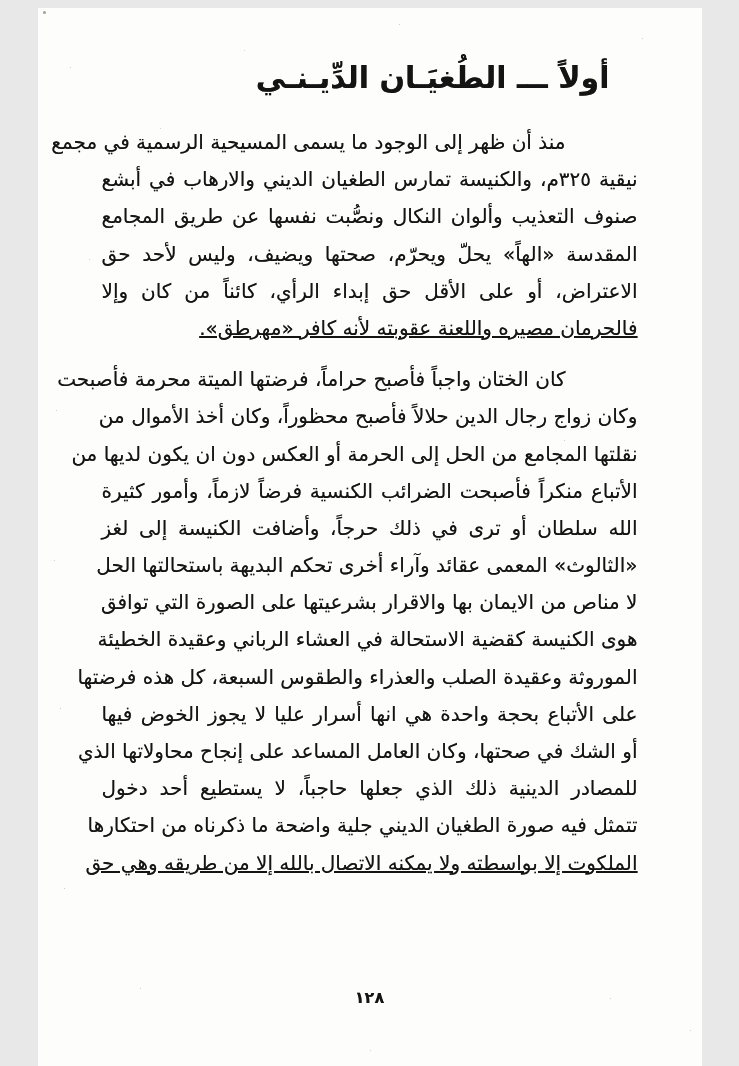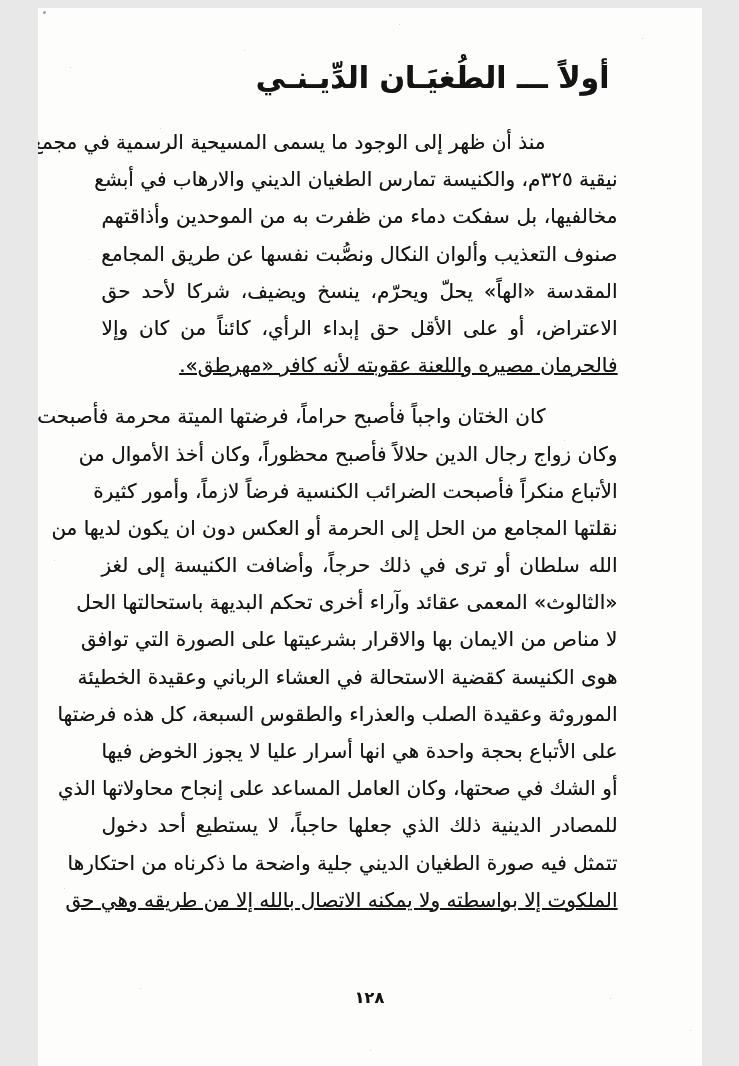--- a/index.html
+++ b/index.html
@@ -24,21 +24,21 @@
     right: 92px;
     font-size: 30px;
     font-weight: bold;
     letter-spacing: 0.5px;
     white-space: nowrap;
     text-shadow: 0 0 0.5px rgba(0,0,0,0.55);
   }
   .body {
     position: absolute;
     top: 116px;
-    right: 84px;
+    right: 64px;
     left: 64px;
   }
   .para { margin: 0; }
   .para + .para { margin-top: 14px; }
   .line {
     line-height: 37.2px;
     height: 37.2px;
     font-size: 20px;
     text-align: justify;
     text-align-last: justify;
@@ -94,31 +94,30 @@
 
 <div class="page">
   <div class="noise"></div>
 
   <div class="title">أولاً ـــ الطُغيَـان الدِّيـنـي</div>
 
   <div class="body">
       <div class="para">
         <div class="line first">منذ أن ظهر إلى الوجود ما يسمى المسيحية الرسمية في مجمع</div>
         <div class="line">نيقية ٣٢٥م، والكنيسة تمارس الطغيان الديني والارهاب في أبشع</div>
-        <div class="line">مخالفيها، بل سفكت دماء من ظفرت به من الموحدين وأذاقتهم</div>
         <div class="line">صنوف التعذيب وألوان النكال ونصُّبت نفسها عن طريق المجامع</div>
-        <div class="line">المقدسة «الهاً» يحلّ ويحرّم، ينسخ ويضيف، شركا لأحد حق</div>
+        <div class="line">المقدسة «الهاً» يحلّ ويحرّم، صحتها ويضيف، وليس لأحد حق</div>
         <div class="line">الاعتراض، أو على الأقل حق إبداء الرأي، كائناً من كان وإلا</div>
         <div class="line last">فالحرمان مصيره واللعنة عقوبته لأنه كافر «مهرطق».</div>
       </div>
       <div class="para">
         <div class="line first">كان الختان واجباً فأصبح حراماً، فرضتها الميتة محرمة فأصبحت</div>
         <div class="line">وكان زواج رجال الدين حلالاً فأصبح محظوراً، وكان أخذ الأموال من</div>
+        <div class="line">نقلتها المجامع من الحل إلى الحرمة أو العكس دون ان يكون لديها من</div>
         <div class="line">الأتباع منكراً فأصبحت الضرائب الكنسية فرضاً لازماً، وأمور كثيرة</div>
-        <div class="line">نقلتها المجامع من الحل إلى الحرمة أو العكس دون ان يكون لديها من</div>
         <div class="line">الله سلطان أو ترى في ذلك حرجاً، وأضافت الكنيسة إلى لغز</div>
         <div class="line">«الثالوث» المعمى عقائد وآراء أخرى تحكم البديهة باستحالتها الحل</div>
         <div class="line">لا مناص من الايمان بها والاقرار بشرعيتها على الصورة التي توافق</div>
         <div class="line">هوى الكنيسة كقضية الاستحالة في العشاء الرباني وعقيدة الخطيئة</div>
         <div class="line">الموروثة وعقيدة الصلب والعذراء والطقوس السبعة، كل هذه فرضتها</div>
         <div class="line">على الأتباع بحجة واحدة هي انها أسرار عليا لا يجوز الخوض فيها</div>
         <div class="line">أو الشك في صحتها، وكان العامل المساعد على إنجاح محاولاتها الذي</div>
         <div class="line">للمصادر الدينية ذلك الذي جعلها حاجباً، لا يستطيع أحد دخول</div>
         <div class="line">تتمثل فيه صورة الطغيان الديني جلية واضحة ما ذكرناه من احتكارها</div>
         <div class="line last">الملكوت إلا بواسطته ولا يمكنه الاتصال بالله إلا من طريقه وهي حق</div>

